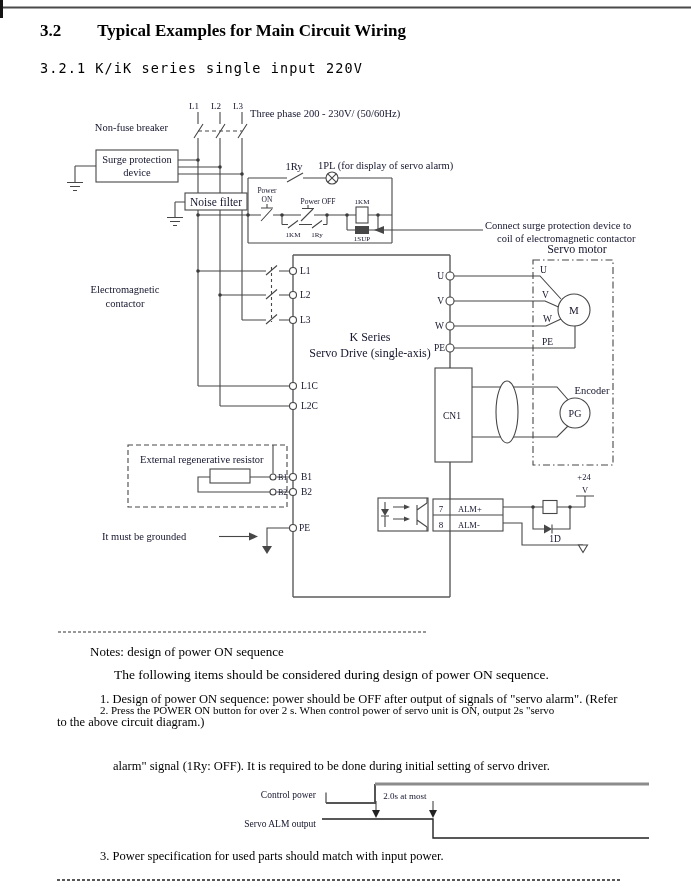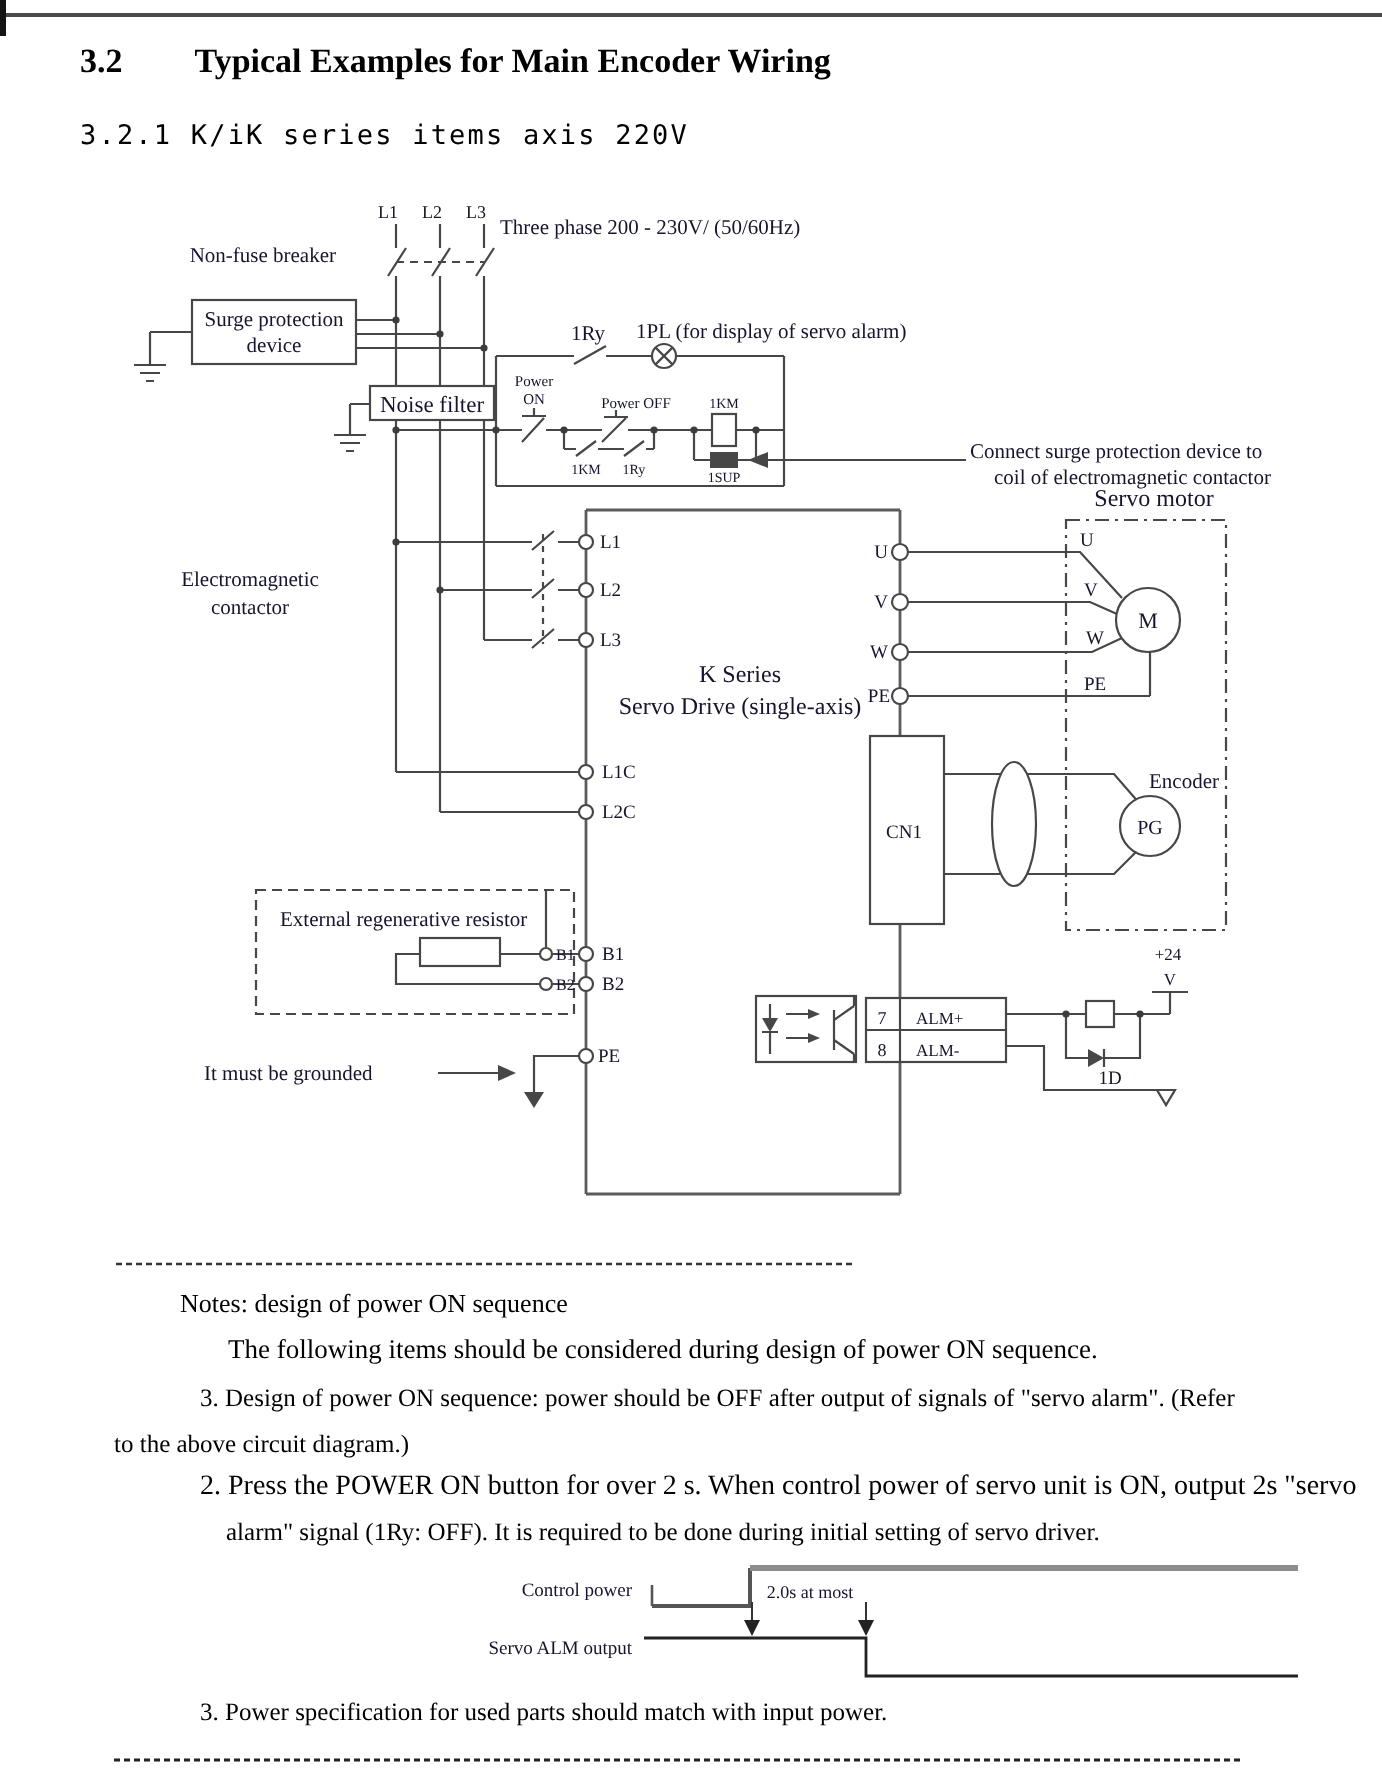--- a/index.html
+++ b/index.html
@@ -6,42 +6,42 @@
   body{width:691px;height:892px;position:relative;background:#ffffff;overflow:hidden;
        font-family:"Liberation Serif", serif;color:#000;}
   .abs{position:absolute;white-space:nowrap;}
   .title{left:40px;top:21px;font-size:17px;font-weight:bold;font-family:"Liberation Serif",serif;}
   .title .num{margin-right:36px;}
   .subtitle{left:40px;top:60px;font-size:13.5px;font-family:"DejaVu Sans Mono",monospace;letter-spacing:1.1px;}
   .n-head{left:90px;top:644px;font-size:13px;}
   .n-l1{left:114px;top:667px;font-size:13.5px;font-family:Liberation Serif, serif;}
   .n-p1a{left:100px;top:692px;font-size:12.5px;}
   .n-p1b{left:57px;top:715px;font-size:12.5px;}
-  .n-p2a{left:100px;top:736px;font-size:14px;}
+  .n-p2a{left:100px;top:704px;font-size:11px;}
   .n-p2b{left:113px;top:759px;font-size:12.5px;}
   .n-p3{left:100px;top:849px;font-size:12.5px;}
   svg{position:absolute;left:0;top:0;}
   svg text{fill:#15152e;font-family:"Liberation Serif",serif;}
   .w{stroke:#474747;stroke-width:1.1;fill:none;}
   .w2{stroke:#5c5c5c;stroke-width:1.4;fill:none;}
   .box{stroke:#474747;stroke-width:1.1;fill:#ffffff;}
   .dk{fill:#474747;stroke:none;}
   .dot{fill:#3c3c3c;stroke:none;}
   .t7{font-size:7px;} .t75{font-size:7.5px;} .t8{font-size:8px;} .t85{font-size:8.5px;}
   .t9{font-size:9px;} .t95{font-size:9.5px;} .t10{font-size:10px;} .t105{font-size:10.5px;}
   .t11{font-size:11px;} .t115{font-size:11.5px;} .t12{font-size:12px;}
   .mid{text-anchor:middle;} .end{text-anchor:end;}
 </style>
 </head>
 <body>
 
 <div class="abs title">
-  <span class="num">3.2</span><span>Typical Examples for Main Encoder Wiring</span>
+  <span class="num">3.2</span><span>Typical Examples for Main Circuit Wiring</span>
 </div>
-<div class="abs subtitle">3.2.1 K/iK series items axis 220V</div>
+<div class="abs subtitle">3.2.1 K/iK series single input 220V</div>
 
 <svg width="691" height="892" viewBox="0 0 691 892">
 
   <line x1="0" y1="7.5" x2="691" y2="7.5" stroke="#4a4a4a" stroke-width="2"></line>
   <line x1="1.5" y1="0" x2="1.5" y2="18" stroke="#141414" stroke-width="3"></line>
   <line x1="58" y1="632" x2="428" y2="632" stroke="#333" stroke-width="1.2" stroke-dasharray="3,2"></line>
   <line x1="57" y1="880" x2="620" y2="880" stroke="#222" stroke-width="1.6" stroke-dasharray="3,2"></line>
 
   <g>
 
@@ -220,17 +220,17 @@
     <path d="M376,801V810 M433,801V810" stroke="#333" stroke-width="1" fill="none"></path>
     <polygon fill="#222" points="372,810 380,810 376,818"></polygon>
     <polygon fill="#222" points="429,810 437,810 433,818"></polygon>
     <text class="t95 end" x="316" y="827">Servo ALM output</text>
     <path d="M322,819H433V838H649" stroke="#222" stroke-width="1.4" fill="none"></path>
   </g>
 </svg>
 
 <div class="abs n-head">Notes: design of power ON sequence</div>
 <div class="abs n-l1">The following items should be considered during design of power ON sequence.</div>
-<div class="abs n-p1a">3. Design of power ON sequence: power should be OFF after output of signals of "servo alarm". (Refer</div>
+<div class="abs n-p1a">1. Design of power ON sequence: power should be OFF after output of signals of "servo alarm". (Refer</div>
 <div class="abs n-p1b">to the above circuit diagram.)</div>
 <div class="abs n-p2a">2. Press the POWER ON button for over 2 s. When control power of servo unit is ON, output 2s "servo</div>
 <div class="abs n-p2b">alarm" signal (1Ry: OFF). It is required to be done during initial setting of servo driver.</div>
 <div class="abs n-p3">3. Power specification for used parts should match with input power.</div>
 
 </body></html>

